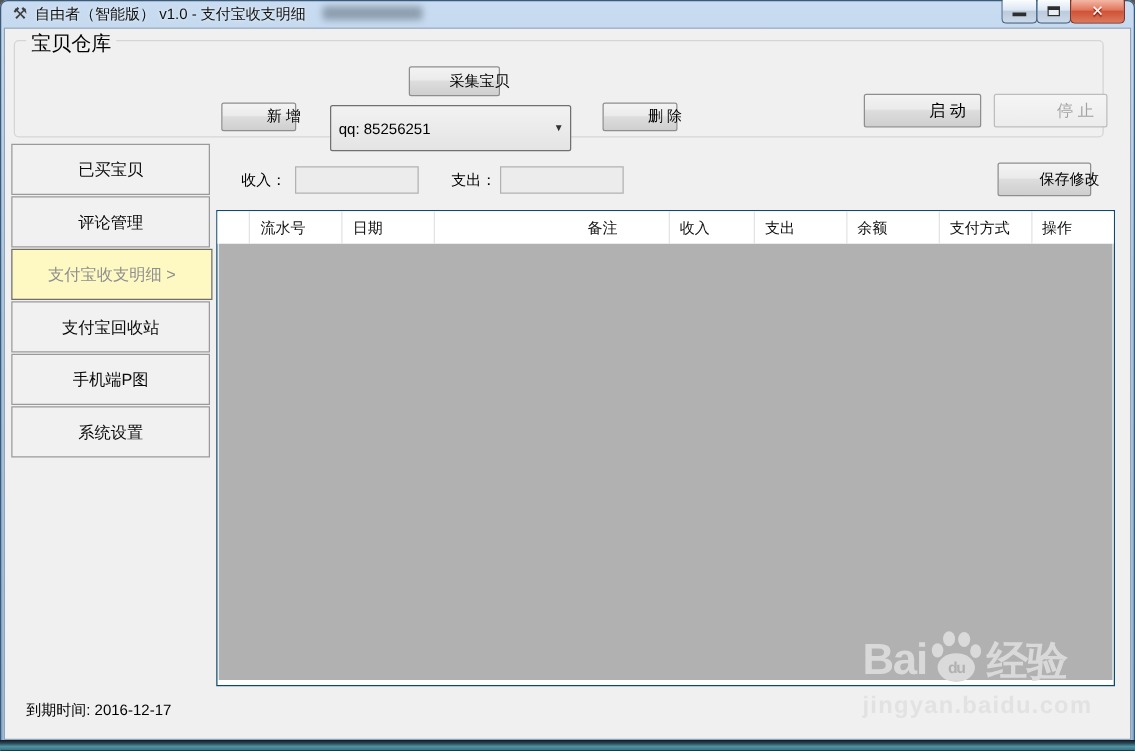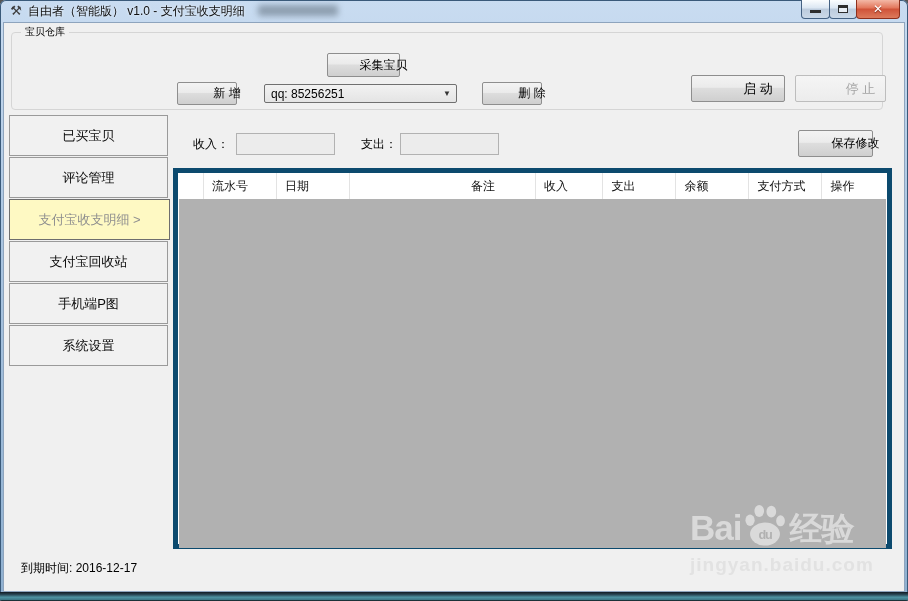--- a/index.html
+++ b/index.html
@@ -63,42 +63,42 @@
     background: linear-gradient(180deg, #121a22 0%, #2b4a58 30%, #4f93a2 58%, #3e7887 85%, #05080a 100%);
   }
 
   
   .groupbox {
     position: absolute; left: 7px; top: 9px; width: 872px; height: 78px;
     border: 1px solid #d5d5d5; border-radius: 4px;
   }
   .groupbox-label {
     position: absolute; left: 9px; top: -8px; padding: 0 4px;
-    background: #f0f0f0; font-size: 10px; color: #000;
+    background: #f0f0f0; font-size: 16px; color: #000;
   }
 
   .btn {
     position: absolute;
     border: 1px solid #8e8e8e; border-radius: 2px;
     background: linear-gradient(180deg, #f3f3f3 0%, #ebebeb 45%, #dddddd 50%, #cfcfcf 100%);
     font-size: 12px; color: #000; text-align: left;
     display: flex; align-items: center; justify-content: center;
     font-family: "Liberation Sans", sans-serif;
     cursor: default; white-space: nowrap; padding-left: 40px;
   }
   .btn-collect { left: 315px; top: 20px; width: 73px; height: 24px; }
   .btn-add    { left: 165px; top: 49px; width: 60px; height: 23px; }
   .btn-delete { left: 470px; top: 49px; width: 60px; height: 23px; }
   .btn-start  { left: 679px; top: 42px; width: 94px; height: 27px; font-size: 13px; }
   .btn-stop   { left: 783px; top: 42px; width: 91px; height: 27px; font-size: 13px;
                 color: #a3a3a3; border-color: #bdbdbd;
                 background: linear-gradient(180deg, #f5f5f5, #ececec); }
 
   .dropdown {
-    position: absolute; left: 252px; top: 51px; width: 193px; height: 19px;
+    position: absolute; left: 252px; top: 51px; width: 193px; height: 37px;
     border: 1px solid #707070; border-radius: 2px;
     background: linear-gradient(180deg, #f2f2f2, #e4e4e4);
     display: flex; align-items: center;
     font-size: 12px; color: #000;
   }
   .dropdown-text { padding-left: 6px; flex: 1; }
   .dropdown-arrow {
     width: 18px; text-align: center; font-size: 8px; color: #333; line-height: 19px;
   }
 
@@ -127,21 +127,21 @@
     border: 1px solid #b2b2b2; background: #ececec;
     font-size: 12px; padding: 0 4px; font-family: "Liberation Sans", sans-serif;
   }
   .txt-income { left: 232px; }
   .txt-expense { left: 396px; }
   .btn-save { left: 794px; top: 107px; width: 75px; height: 27px; }
 
   
   .table-wrap {
     position: absolute; left: 169px; top: 145px; width: 719px; height: 381px;
-    background: #ffffff; border: 5px solid #0c4a6e; font-family: Liberation Serif, serif;
+    background: #ffffff; border: 1px solid #0c4a6e; font-family: Liberation Serif, serif;
   }
   .table-header {
     display: flex; height: 26px; background: #ffffff;
     font-size: 12px; color: #111;
   }
   .th {
     border-right: 1px solid #e3e3e3;
     line-height: 26px; padding-left: 8px;
     overflow: hidden; white-space: nowrap;
   }

